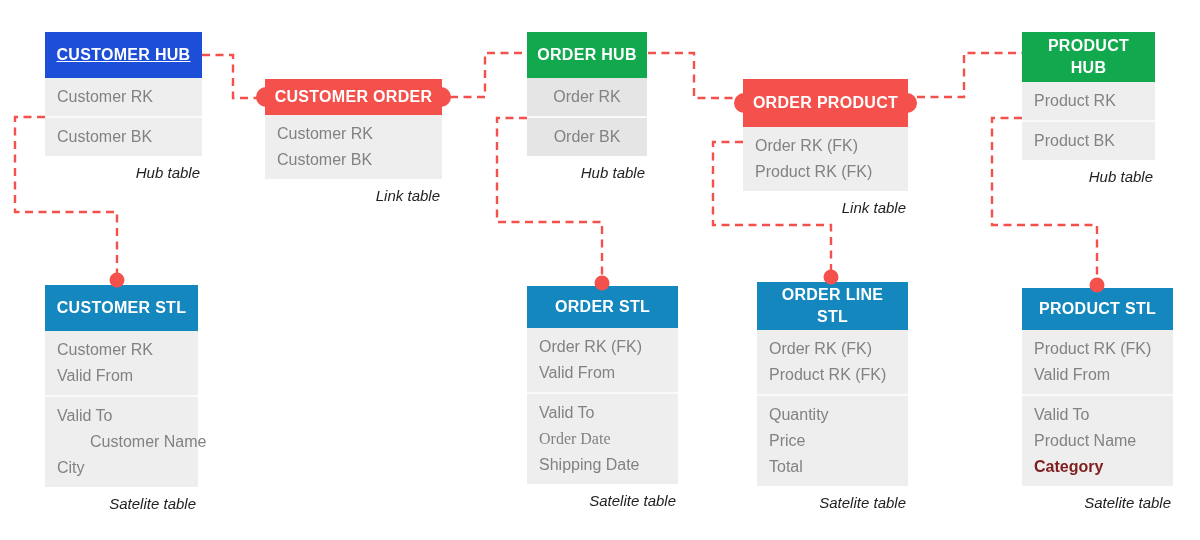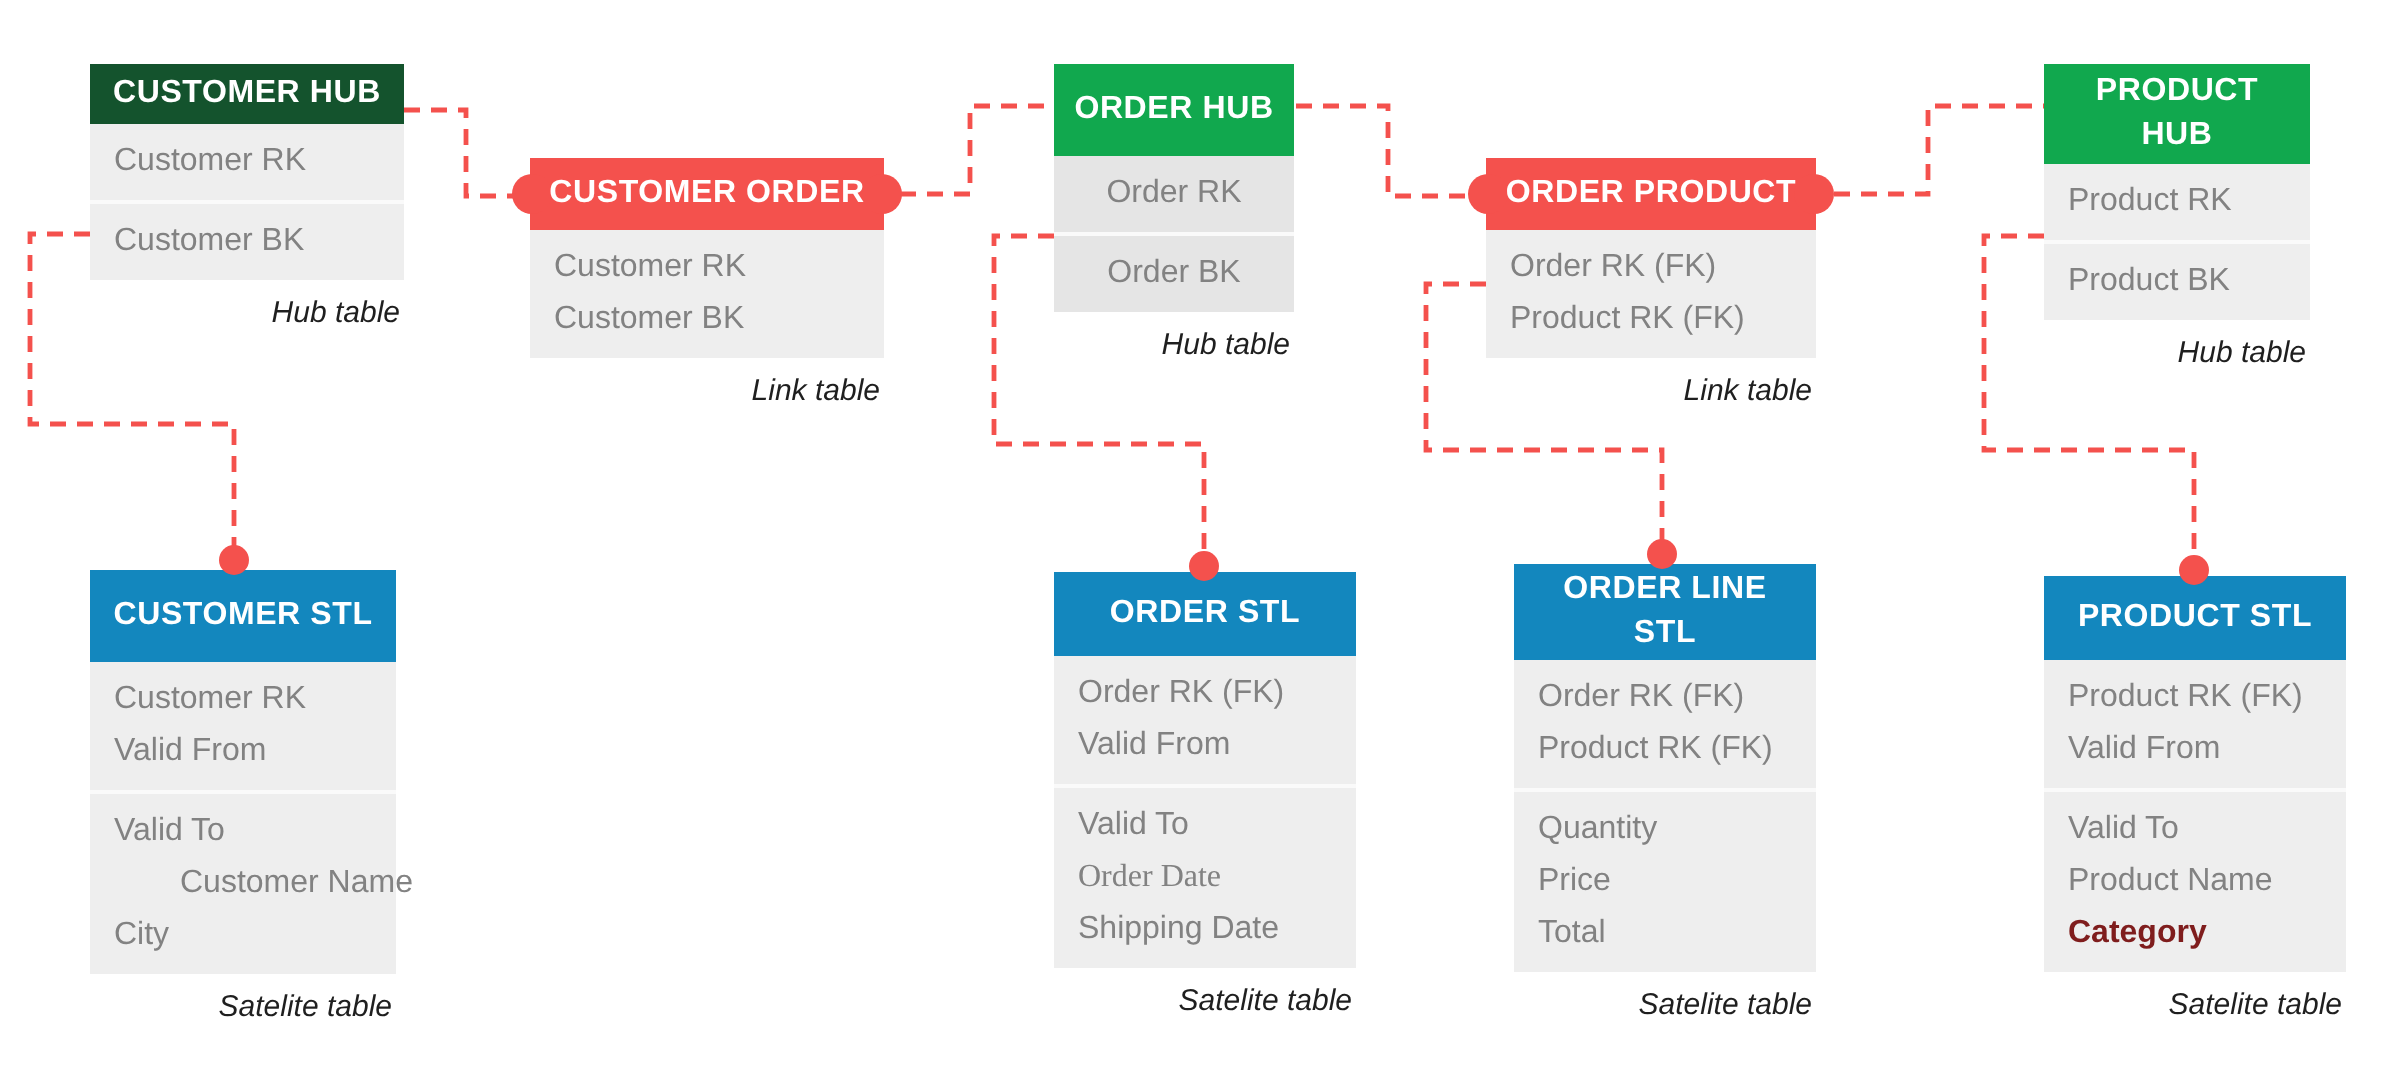--- a/index.html
+++ b/index.html
@@ -28,21 +28,21 @@
   .bump.left{left:-9px;}
   .bump.right{right:-9px;}
   #overlay{position:absolute;left:0;top:0;z-index:5;pointer-events:none;}
 </style>
 </head>
 <body>
 
 <div class="canvas">
   <div id="tables">
       <div class="dv-table" style="left: 45px; top: 32px; width: 157px;">
-        <div class="dv-header" style="background: #14532d; height: 30px;"><span>CUSTOMER HUB</span></div>
+        <div class="dv-header" style="background: #1d4ed8; height: 46px; text-decoration: underline;"><span>CUSTOMER HUB</span></div>
         <div class="dv-body" style="background: rgb(238, 238, 238);">
           <div class="dv-section">
             <div class="dv-line" style="color: rgb(130, 130, 130);">Customer RK</div>
           </div>
           <div class="dv-section">
             <div class="dv-line" style="color: rgb(130, 130, 130);">Customer BK</div>
           </div>
         </div>
         <div class="dv-caption" style="color: rgb(31, 31, 31);">Hub table</div>
       </div>
@@ -62,21 +62,21 @@
           <div class="dv-section">
             <div class="dv-line" style="color: rgb(130, 130, 130);">Order RK</div>
           </div>
           <div class="dv-section">
             <div class="dv-line" style="color: rgb(130, 130, 130);">Order BK</div>
           </div>
         </div>
         <div class="dv-caption" style="color: rgb(31, 31, 31);">Hub table</div>
       </div>
       <div class="dv-table" style="left: 743px; top: 79px; width: 165px;">
-        <div class="dv-header" style="background: rgb(244, 81, 77); height: 36px;"><span>ORDER PRODUCT</span><span class="bump left" style="background: rgb(244, 81, 77);"></span><span class="bump right" style="background: rgb(244, 81, 77);"></span></div>
+        <div class="dv-header" style="background: rgb(244, 81, 77); height: 48px;"><span>ORDER PRODUCT</span><span class="bump left" style="background: rgb(244, 81, 77);"></span><span class="bump right" style="background: rgb(244, 81, 77);"></span></div>
         <div class="dv-body" style="background: rgb(238, 238, 238);">
           <div class="dv-section">
             <div class="dv-line" style="color: rgb(130, 130, 130);">Order RK (FK)</div>
             <div class="dv-line" style="color: rgb(130, 130, 130);">Product RK (FK)</div>
           </div>
         </div>
         <div class="dv-caption" style="color: rgb(31, 31, 31);">Link table</div>
       </div>
       <div class="dv-table" style="left: 1022px; top: 32px; width: 133px;">
         <div class="dv-header" style="background: rgb(17, 168, 78); height: 50px;"><span>PRODUCT

